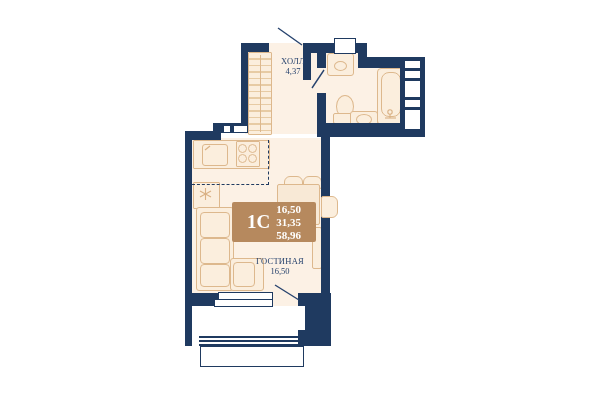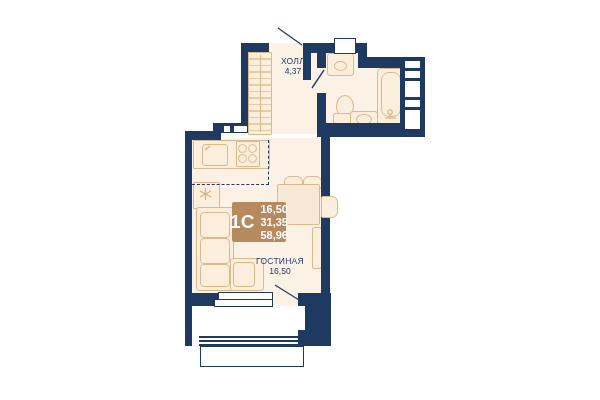--- a/index.html
+++ b/index.html
@@ -1,32 +1,32 @@
 <!DOCTYPE html>
 <html><head>
 <meta charset="utf-8">
 <style>
   html,body{margin:0;padding:0;background:#fff;}
   #plan{position:relative;width:600px;height:400px;background:#fff;overflow:hidden;
-        font-family:Liberation Sans, sans-serif;
+        font-family:Liberation Serif, serif;
         --wall:#1f3a60;--floor:#fcf1e5;--furnfill:#fbeedd;--tan:#ddb88d;--tan2:#e7cba4;
         --box:#b6895e;--text:#27436e;}
   .floor{position:absolute;background:var(--floor);z-index:1;}
   .wall{position:absolute;background:var(--wall);z-index:5;}
   .furn{position:absolute;border:1.2px solid var(--tan);background:var(--furnfill);border-radius:3px;z-index:3;}
   .cush{position:absolute;border:1.1px solid var(--tan);border-radius:4px;background:var(--furnfill);z-index:3;}
   .circ{border-radius:50%;}
   .whitebox{position:absolute;background:#fff;border:1.5px solid var(--wall);box-sizing:border-box;z-index:6;}
   .shaft{position:absolute;background:#fff;z-index:6;}
   .glaze{position:absolute;background:var(--wall);height:1.6px;z-index:5;}
   .dash{position:absolute;border-right:1.6px dashed var(--wall);border-bottom:1.6px dashed var(--wall);z-index:4;}
   .label{position:absolute;z-index:8;color:var(--text);text-align:center;line-height:1.15;}
   .rname{font-size:8.5px;letter-spacing:.25px;display:block;}
   .rarea{font-size:8.5px;display:block;}
-  #unitbox{position:absolute;left:232px;top:202px;width:54px;height:40px;background:var(--box);
+  #unitbox{position:absolute;left:232px;top:202px;width:84px;height:40px;background:var(--box);
            border-radius:2px;z-index:9;display:flex;align-items:center;justify-content:center;color:#fff;}
   #unitbox .big{font-size:19px;font-weight:bold;margin-right:6px;}
   #unitbox .nums{font-size:11px;font-weight:bold;text-align:right;line-height:13px;}
   svg.overlay{position:absolute;left:0;top:0;z-index:7;}
   .hatch{background:repeating-linear-gradient(to bottom,var(--furnfill) 0 5px,var(--tan2) 5px 6.5px);}
   .rod{position:absolute;left:50%;top:2%;width:1.2px;height:96%;background:var(--tan);}
 </style>
 </head>
 <body>
 

